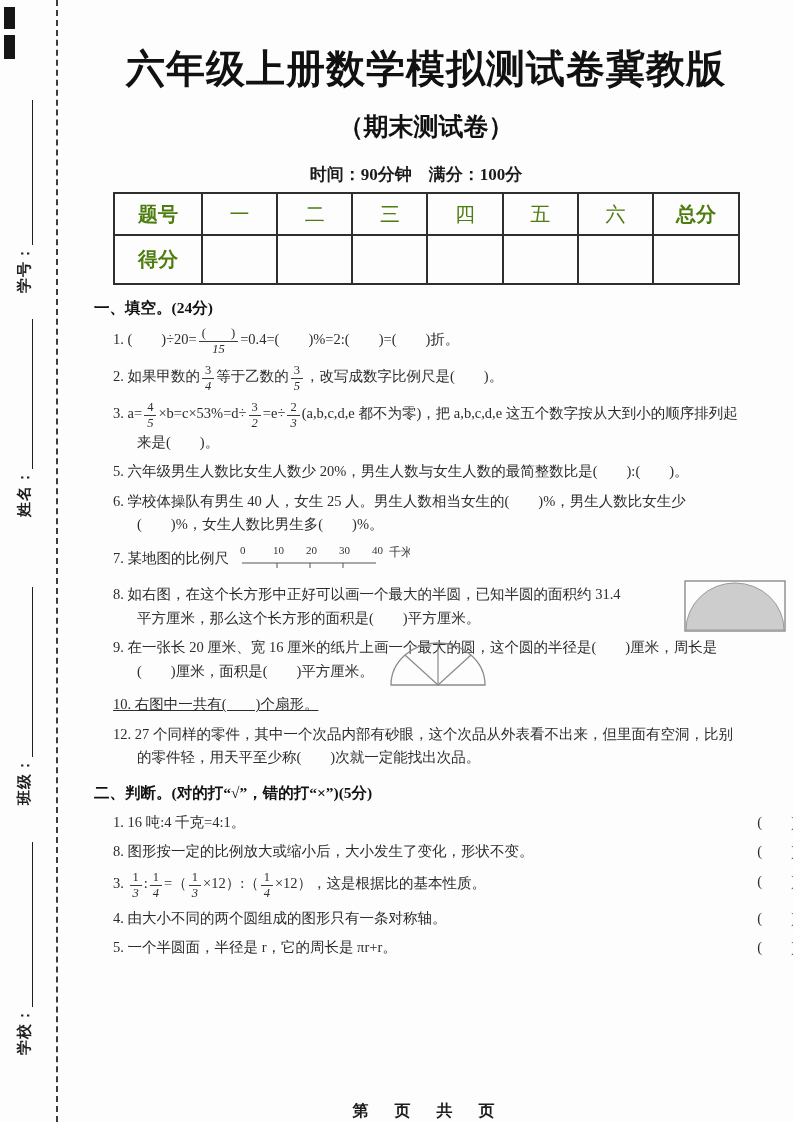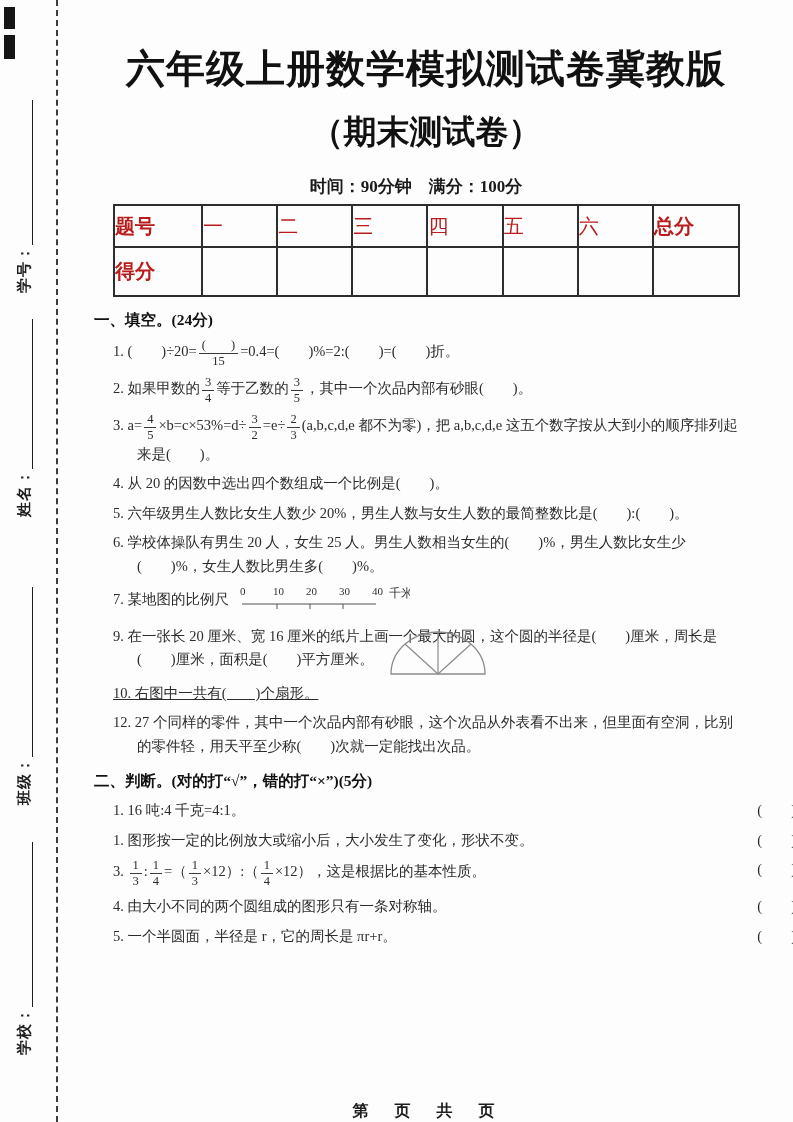--- a/index.html
+++ b/index.html
@@ -17,44 +17,44 @@
     white-space:nowrap;font-size:15px;font-weight:700;color:#1e1e1e;letter-spacing:1px;
   }
   .side-field .blank{display:inline-block;border-bottom:1.6px solid #1e1e1e;height:14px;vertical-align:-4px;}
   #sf-xuehao{top:293px;}   #sf-xuehao .blank{width:145px;}
   #sf-xingming{top:517px;} #sf-xingming .blank{width:150px;}
   #sf-banji{top:805px;}    #sf-banji .blank{width:170px;}
   #sf-xuexiao{top:1055px;} #sf-xuexiao .blank{width:165px;}
   
   .main{position:absolute;left:92px;top:0;width:668px;margin-top:6px;}
   .title{margin:36px 0 0 0;text-align:center;font-size:39px;font-weight:900;color:#111;letter-spacing:1px;}
-  .subtitle{margin:14px 0 0 0;text-align:center;font-size:33px;font-weight:800;color:#111;}
+  .subtitle{margin:14px 0 0 0;text-align:center;font-size:25px;font-weight:800;color:#111;}
   .exam-info{margin:20px 20px 0 0;text-align:center;font-size:17px;font-weight:700;color:#1a1a1a;}
   table.score-table{
     width:627px;margin:6px 20px 0 21px;border-collapse:collapse;table-layout:fixed;
-    font-size:20px;color:#b91c1c;
+    text-align:center;font-size:20px;color:#4d7c0f;
   }
   table.score-table td{border:2px solid #2e2e2e;height:40px;padding:0;}
   table.score-table tr.score-row td{height:47px;}
   td.tbl-label{font-weight:700;}
   .sec-heading{font-size:15.5px;font-weight:800;color:#111;margin:13px 0 7px 2px;}
   .questions{padding-right:14px;}
   .q{
     position:relative;font-size:14.5px;line-height:1.62;color:#2c2c2c;
     margin:0 0 6px 21px;padding-left:24px;text-indent:-24px;
   }
   .q-judge{padding-right:64px;}
   .ans{position:absolute;right:-46px;top:0;text-indent:0;color:#2c2c2c;}
   .q-judge .ans{right:-50px;}
   .frac{
     display:inline-block;vertical-align:-0.72em;text-align:center;
     font-size:12.5px;line-height:1.2;text-indent:0;margin:0 2px;
   }
   .frac .fn{display:block;padding:0 3px;border-bottom:1px solid #3a3a3a;}
-  .frac .fd{display:block;padding:0 3px;}
+  .frac .fd{display:block;padding:0 3px;font-style:italic;}
   .scalebar{display:inline-block;vertical-align:-7px;text-indent:0;margin:0 3px;}
   .q-figright{padding-right:122px;}
   .figrect{position:absolute;right:-40px;top:-3px;}
   .q-fan{margin-top:10px;text-decoration:underline;}
   .figfan{position:absolute;left:276px;top:-52px;}
   .footer{
     position:absolute;left:92px;width:668px;top:1101px;text-align:center;
     font-size:16px;font-weight:600;letter-spacing:5px;color:#1e1e1e;
   }
 </style>
@@ -114,50 +114,53 @@
           <td></td>
           <td></td>
           <td></td>
         </tr>
       </tbody>
   </table>
 
   <div class="sec-heading">一、填空。(24分)</div>
   <div class="questions">
       <div class="q"><span>1. (　　)÷20=</span><span class="frac"><span class="fn">(　　)</span><span class="fd">15</span></span><span>=0.4=(　　)%=2:(　　)=(　　)折。</span></div>
-      <div class="q"><span>2. 如果甲数的</span><span class="frac"><span class="fn">3</span><span class="fd">4</span></span><span>等于乙数的</span><span class="frac"><span class="fn">3</span><span class="fd">5</span></span><span>，其中一个次品内部有砂眼(　　)。</span></div>
+      <div class="q"><span>2. 如果甲数的</span><span class="frac"><span class="fn">3</span><span class="fd">4</span></span><span>等于乙数的</span><span class="frac"><span class="fn">3</span><span class="fd">5</span></span><span>，改写成数字比例尺是(　　)。</span></div>
       <div class="q"><span>3. a=</span><span class="frac"><span class="fn">4</span><span class="fd">5</span></span><span>×b=c×53%=d÷</span><span class="frac"><span class="fn">3</span><span class="fd">2</span></span><span>=e÷</span><span class="frac"><span class="fn">2</span><span class="fd">3</span></span><span>(a,b,c,d,e 都不为零)，把 a,b,c,d,e 这五个数字按从大到小的顺序排列起来是(　　)。</span></div>
-      <div class="q"><span>4. 从 20 的因数中选出四个数组成一个比例是(　　)。</span></div>
       <div class="q"><span>5. 六年级男生人数比女生人数少 20%，男生人数与女生人数的最简整数比是(　　):(　　)。</span></div>
-      <div class="q"><span>6. 学校体操队有男生 20 人，女生 25 人。男生人数相当女生的(　　)%，男生人数比女生少(　　)%，女生人数比男生多(　　)%。</span></div>
+      <div class="q"><span>6. 学校体操队有男生 40 人，女生 25 人。男生人数相当女生的(　　)%，男生人数比女生少(　　)%，女生人数比男生多(　　)%。</span></div>
       <div class="q"><span>7. 某地图的比例尺</span><span class="scalebar"><svg width="178" height="27" viewBox="0 0 178 27">
             <text x="8" y="11" font-size="11" fill="#333">0</text>
             <text x="41" y="11" font-size="11" fill="#333">10</text>
             <text x="74" y="11" font-size="11" fill="#333">20</text>
             <text x="107" y="11" font-size="11" fill="#333">30</text>
             <text x="140" y="11" font-size="11" fill="#333">40</text>
             <text x="157" y="13" font-size="12" fill="#333">千米</text>
             <line x1="10" y1="20" x2="144" y2="20" stroke="#555" stroke-width="1"></line>
             <line x1="45" y1="20" x2="45" y2="25" stroke="#555" stroke-width="1"></line>
             <line x1="78" y1="20" x2="78" y2="25" stroke="#555" stroke-width="1"></line>
             <line x1="111" y1="20" x2="111" y2="25" stroke="#555" stroke-width="1"></line>
           </svg></span></div>
+      <div class="q q-figright"><span>8. 如右图，在这个长方形中正好可以画一个最大的半圆，已知半圆的面积约 31.4 平方厘米，那么这个长方形的面积是(　　)平方厘米。</span><svg class="figrect" width="102" height="52" viewBox="0 0 102 52">
+          <rect x="1" y="1" width="100" height="50" fill="none" stroke="#8a8a8a" stroke-width="1.4"></rect>
+          <path d="M2,50 A49,47 0 0 1 100,50 Z" fill="#cdcdcd" stroke="#9a9a9a" stroke-width="1"></path>
+        </svg></div>
       <div class="q"><span>9. 在一张长 20 厘米、宽 16 厘米的纸片上画一个最大的圆，这个圆的半径是(　　)厘米，周长是(　　)厘米，面积是(　　)平方厘米。</span></div>
       <div class="q q-fan"><span>10. 右图中一共有(　　)个扇形。</span><svg class="figfan" width="98" height="46" viewBox="0 0 98 46">
           <path d="M2,44 A47,42 0 0 1 96,44 Z" fill="none" stroke="#8a8a8a" stroke-width="1.3"></path>
           <line x1="49" y1="44" x2="49" y2="2" stroke="#8a8a8a" stroke-width="1.2"></line>
           <line x1="49" y1="44" x2="16" y2="14" stroke="#8a8a8a" stroke-width="1.2"></line>
           <line x1="49" y1="44" x2="82" y2="14" stroke="#8a8a8a" stroke-width="1.2"></line>
         </svg></div>
       <div class="q"><span>12. 27 个同样的零件，其中一个次品内部有砂眼，这个次品从外表看不出来，但里面有空洞，比别的零件轻，用天平至少称(　　)次就一定能找出次品。</span></div>
     </div>
 
   <div class="sec-heading">二、判断。(对的打“√”，错的打“×”)(5分)</div>
   <div class="questions">
       <div class="q q-judge"><span>1. 16 吨:4 千克=4:1。</span><span class="ans">(　　)</span></div>
-      <div class="q q-judge"><span>1. 图形按一定的比例放大或缩小后，大小发生了变化，形状不变。</span><span class="ans">(　　)</span></div>
+      <div class="q q-judge"><span>8. 图形按一定的比例放大或缩小后，大小发生了变化，形状不变。</span><span class="ans">(　　)</span></div>
       <div class="q q-judge"><span>3. </span><span class="frac"><span class="fn">1</span><span class="fd">3</span></span><span>:</span><span class="frac"><span class="fn">1</span><span class="fd">4</span></span><span>=（</span><span class="frac"><span class="fn">1</span><span class="fd">3</span></span><span>×12）:（</span><span class="frac"><span class="fn">1</span><span class="fd">4</span></span><span>×12），这是根据比的基本性质。</span><span class="ans">(　　)</span></div>
       <div class="q q-judge"><span>4. 由大小不同的两个圆组成的图形只有一条对称轴。</span><span class="ans">(　　)</span></div>
       <div class="q q-judge"><span>5. 一个半圆面，半径是 r，它的周长是 πr+r。</span><span class="ans">(　　)</span></div>
     </div>
 </div>
 
 <div class="footer">第　页　共　页</div>
 
 </body></html>

